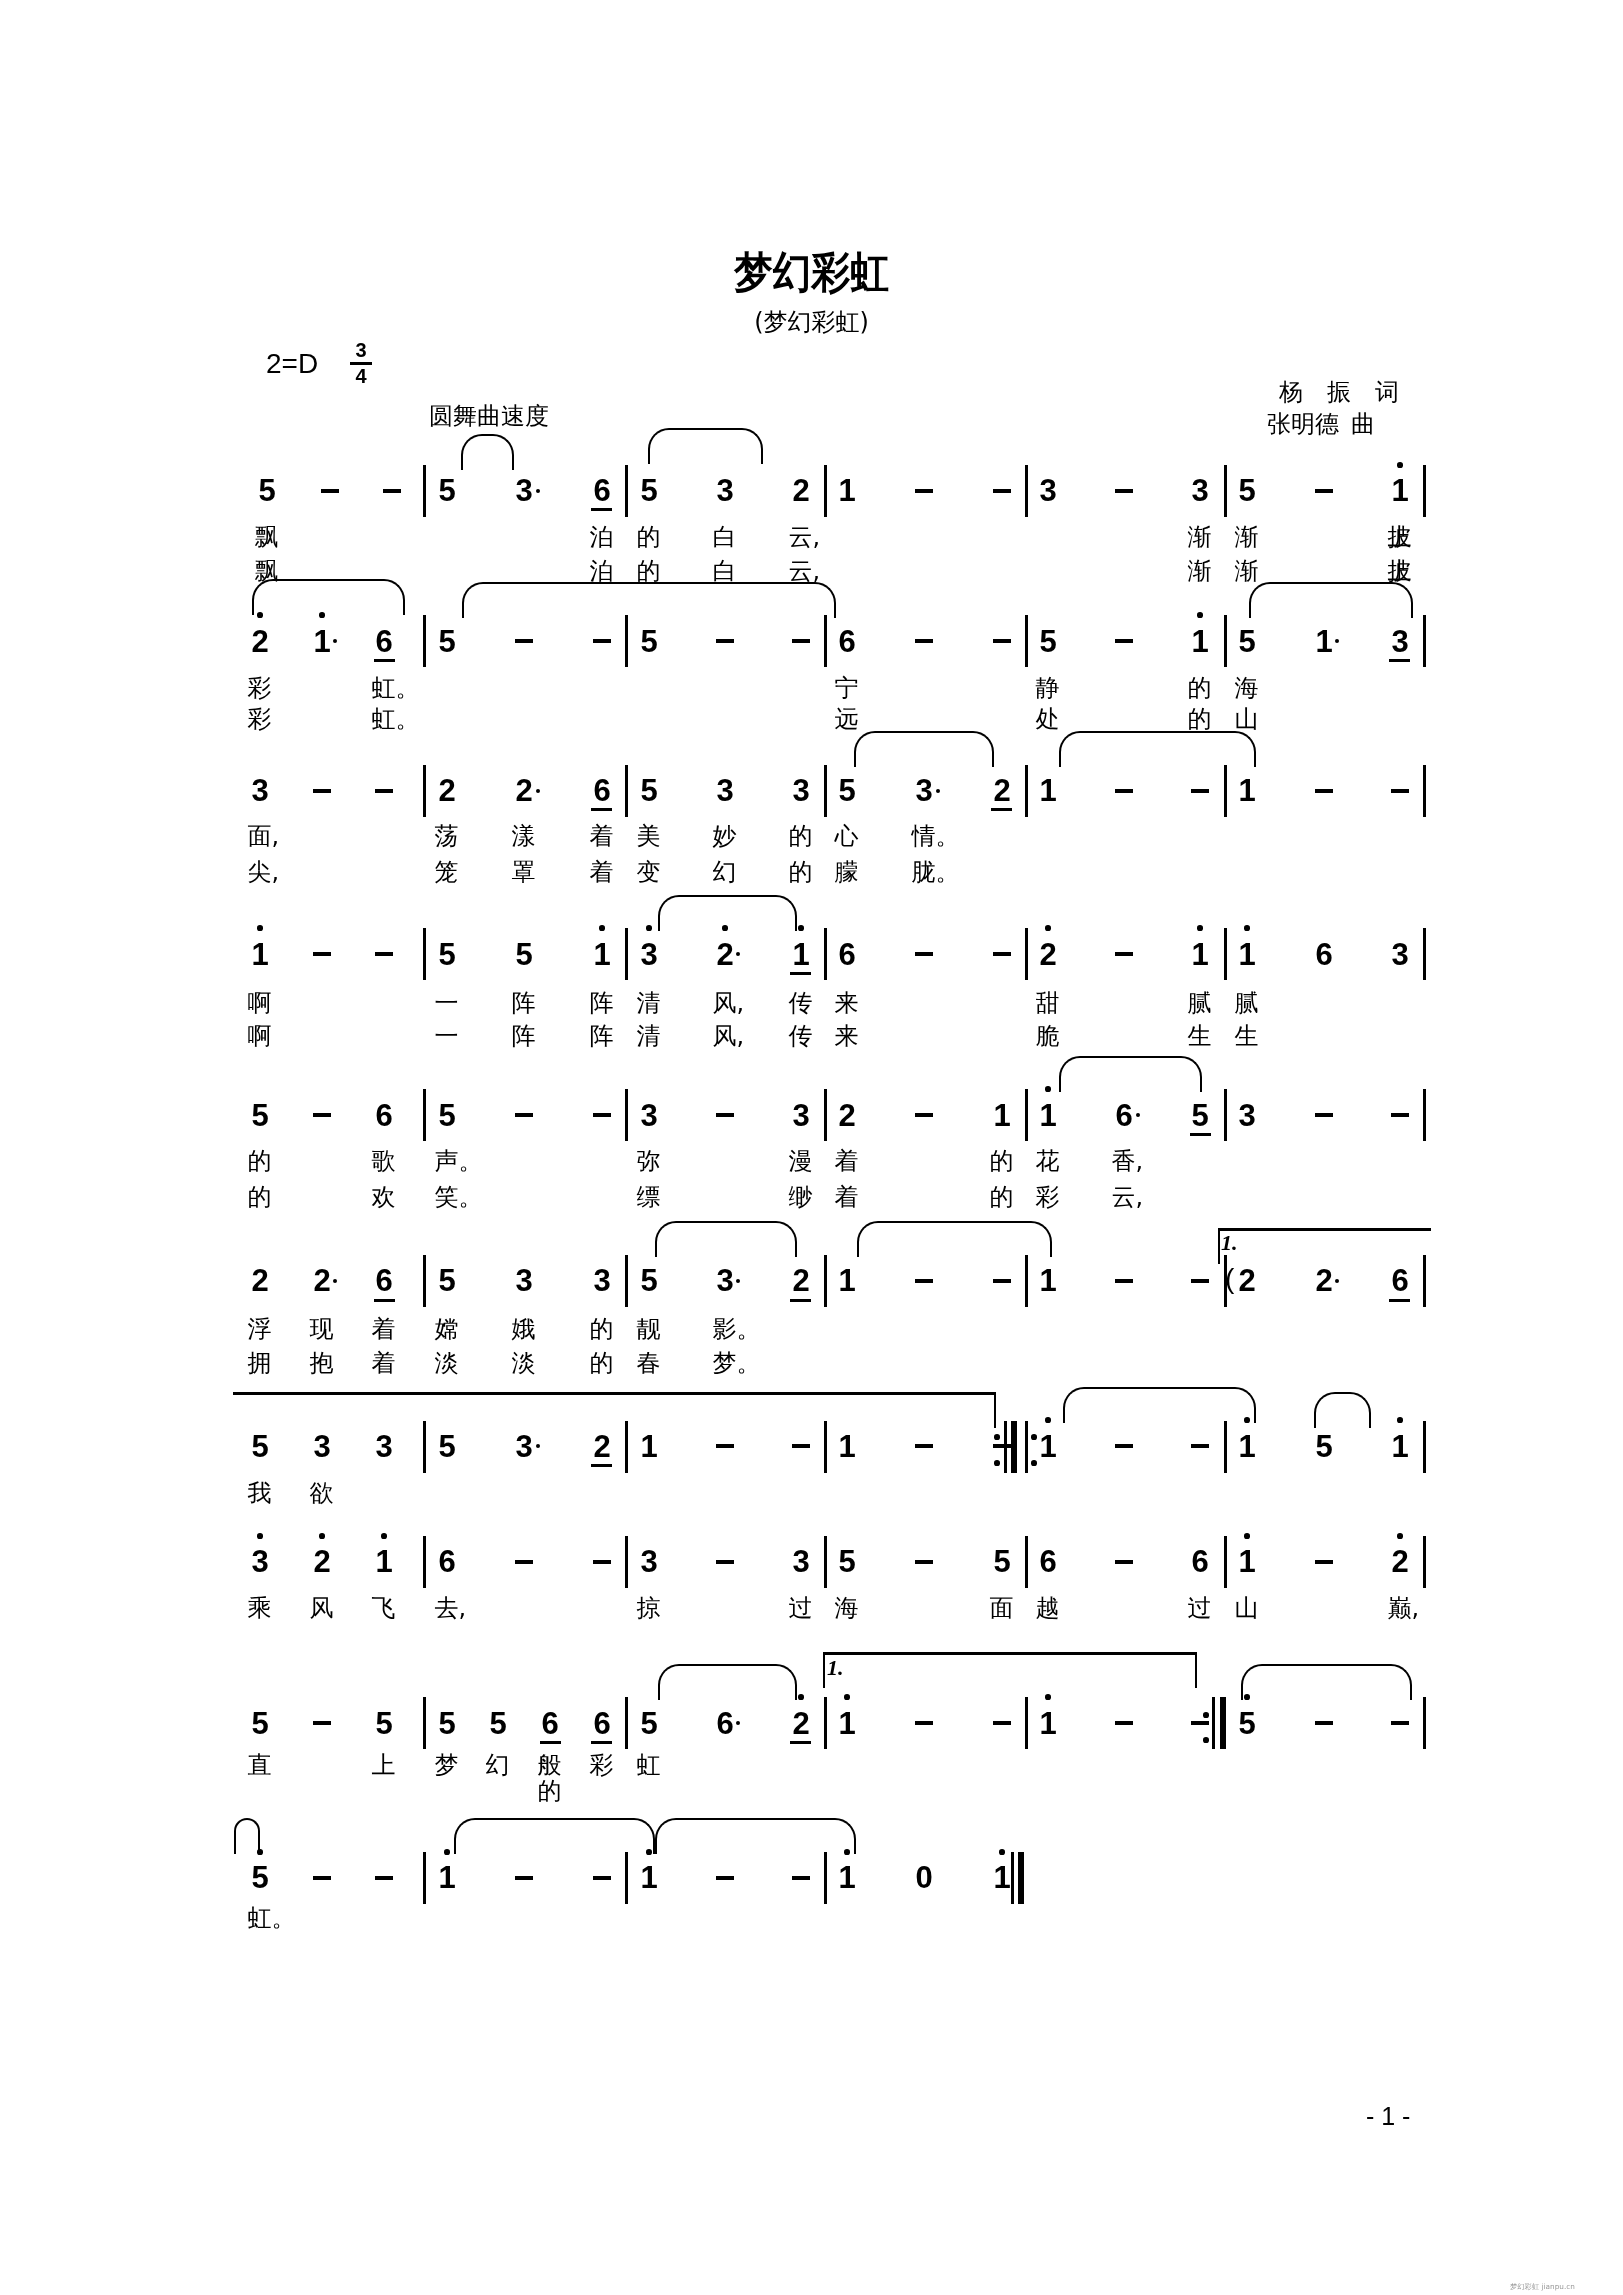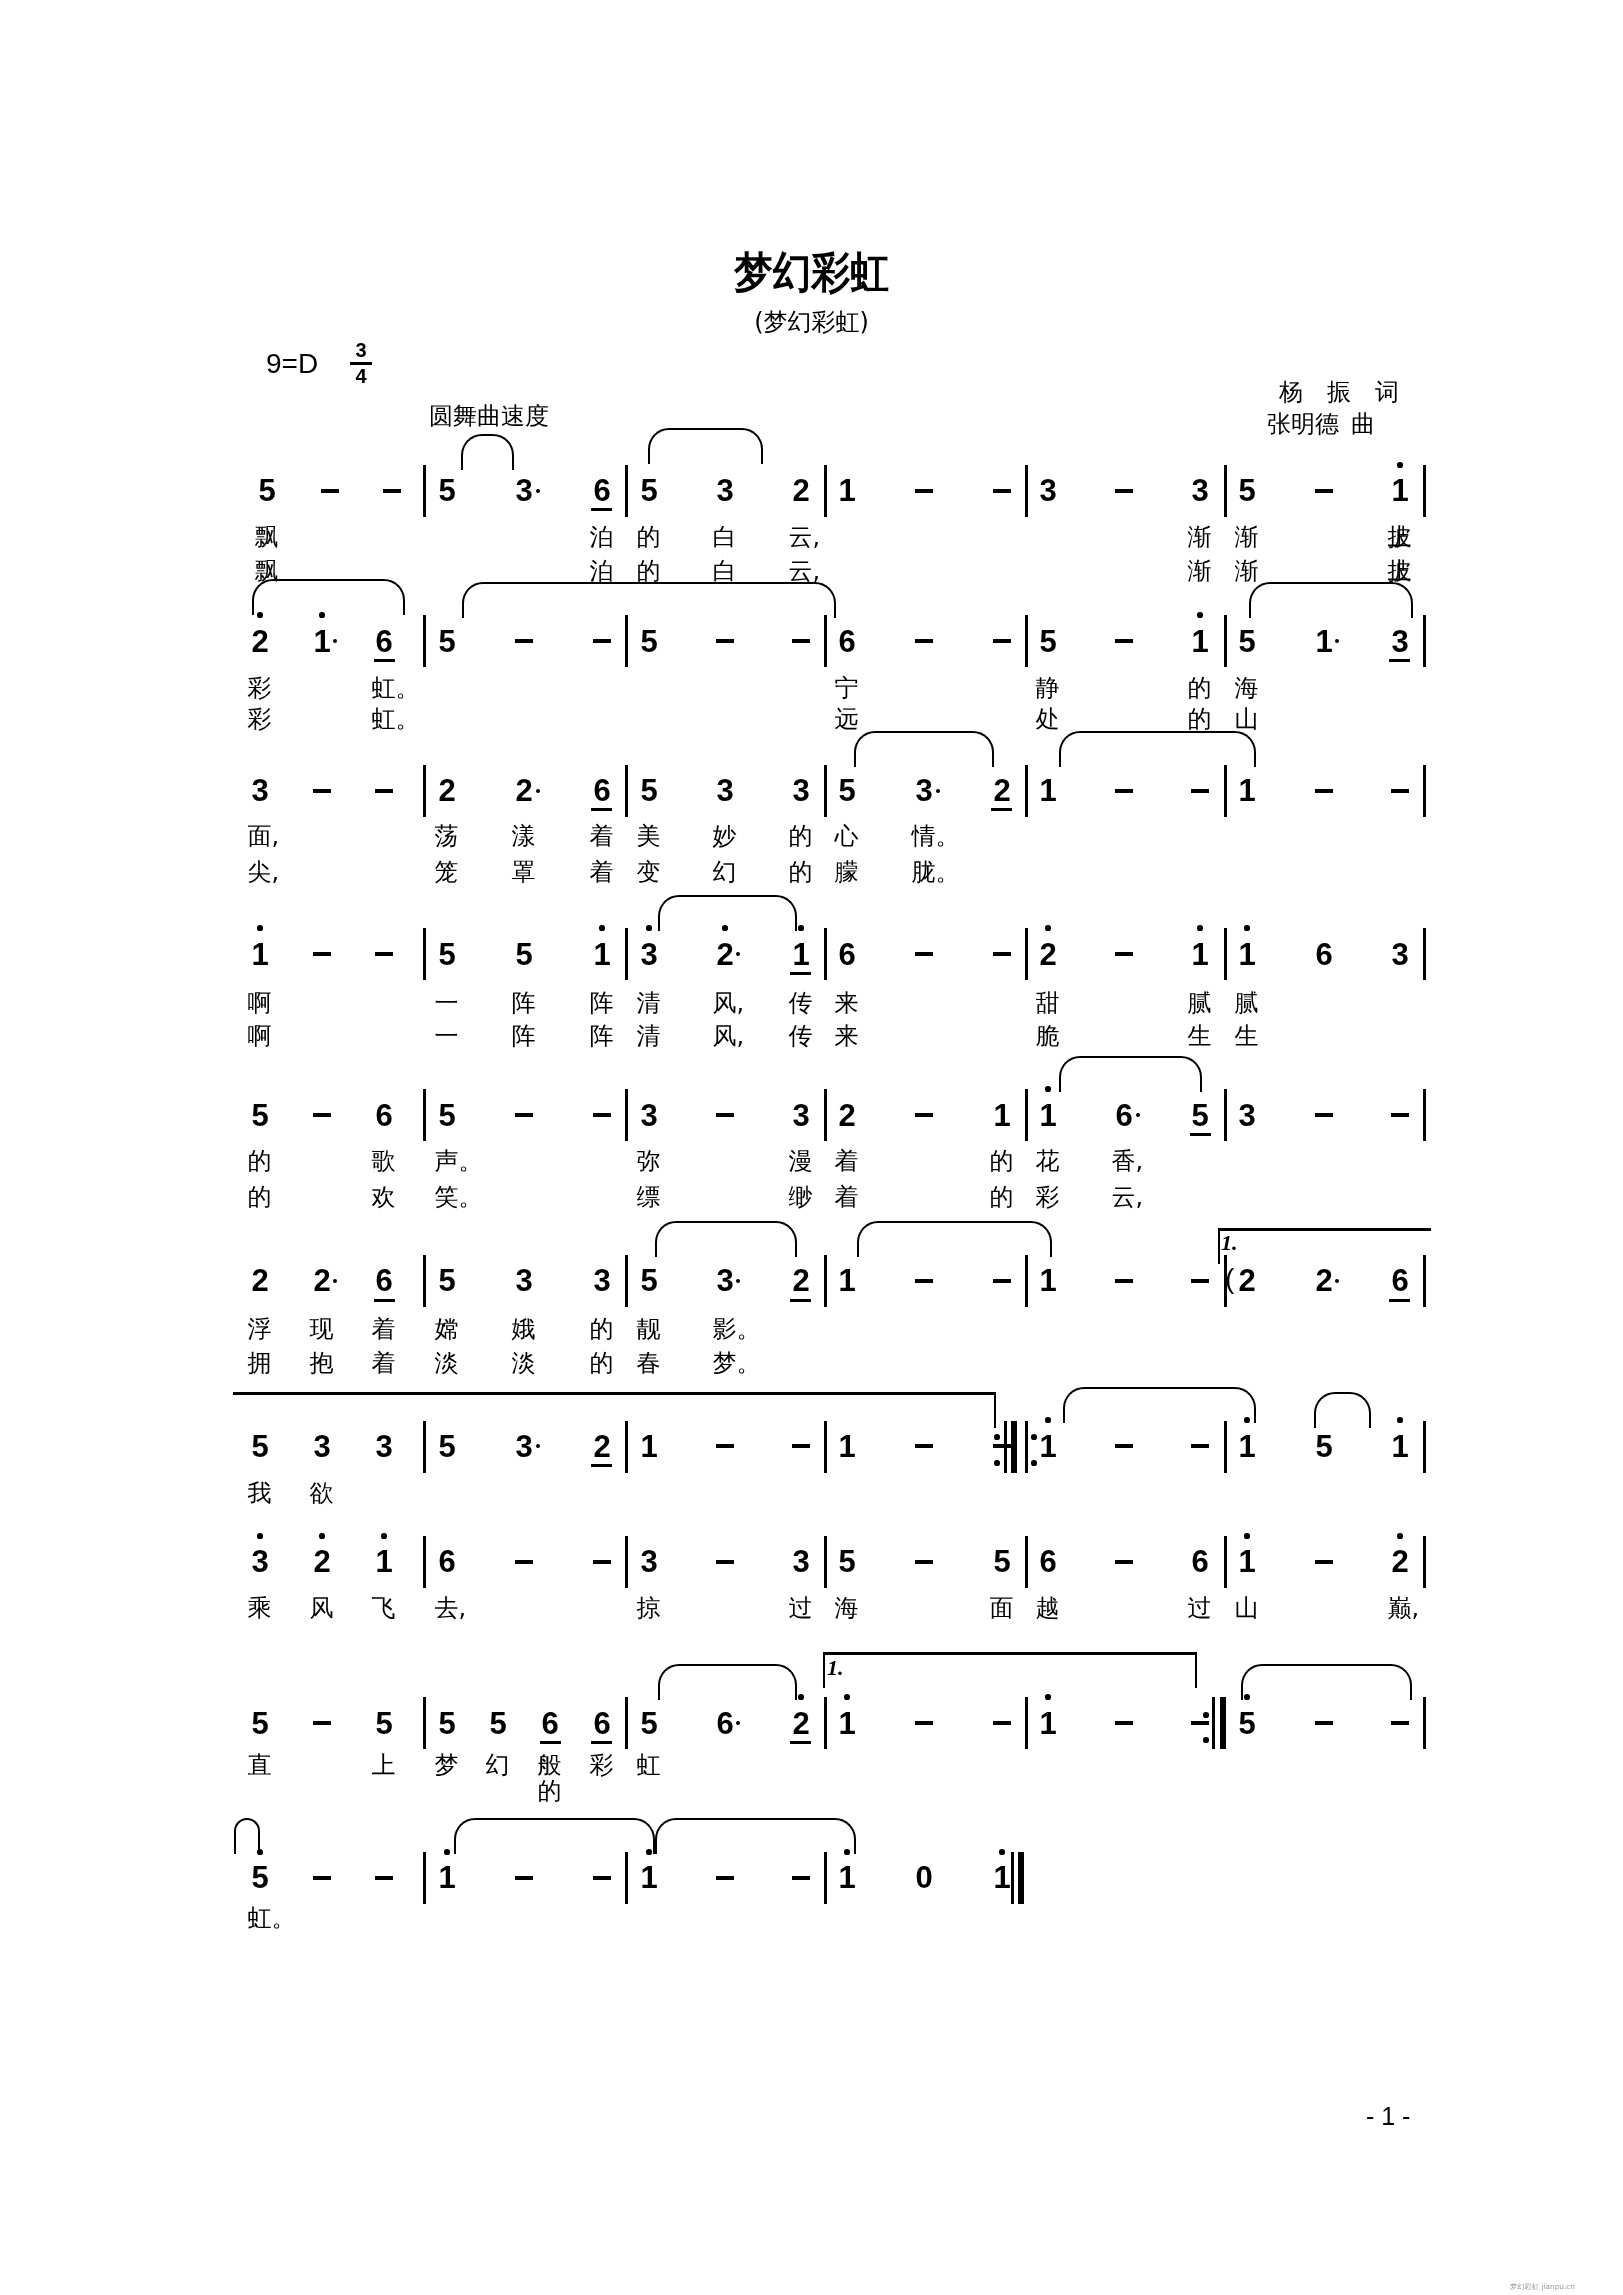--- a/index.html
+++ b/index.html
@@ -28,21 +28,21 @@
   .volta-line { height: 2.6px; background: #000; }
   .volta-v { width: 2.1px; background: #000; }
   .volta-label { font-family: "Liberation Serif", serif; font-style: italic; font-weight: bold; font-size: 22px; }
   .paren { font-family: "Liberation Sans", sans-serif; font-size: 28px; }
 </style>
 </head>
 <body>
 
 <div class="abs title">梦幻彩虹</div>
 <div class="abs subtitle">(梦幻彩虹)</div>
-<div class="abs key">9=D</div>
+<div class="abs key">2=D</div>
 <div class="abs timesig">
   <div>3</div>
   <div class="bar"></div>
   <div>4</div>
 </div>
 <div class="abs tempo">圆舞曲速度</div>
 <div class="abs credit" style="left:1267px; top:376px;">
   <span>杨</span><span>振</span><span>词</span>
 </div>
 <div class="abs credit" style="left:1267px; top:408px;">

